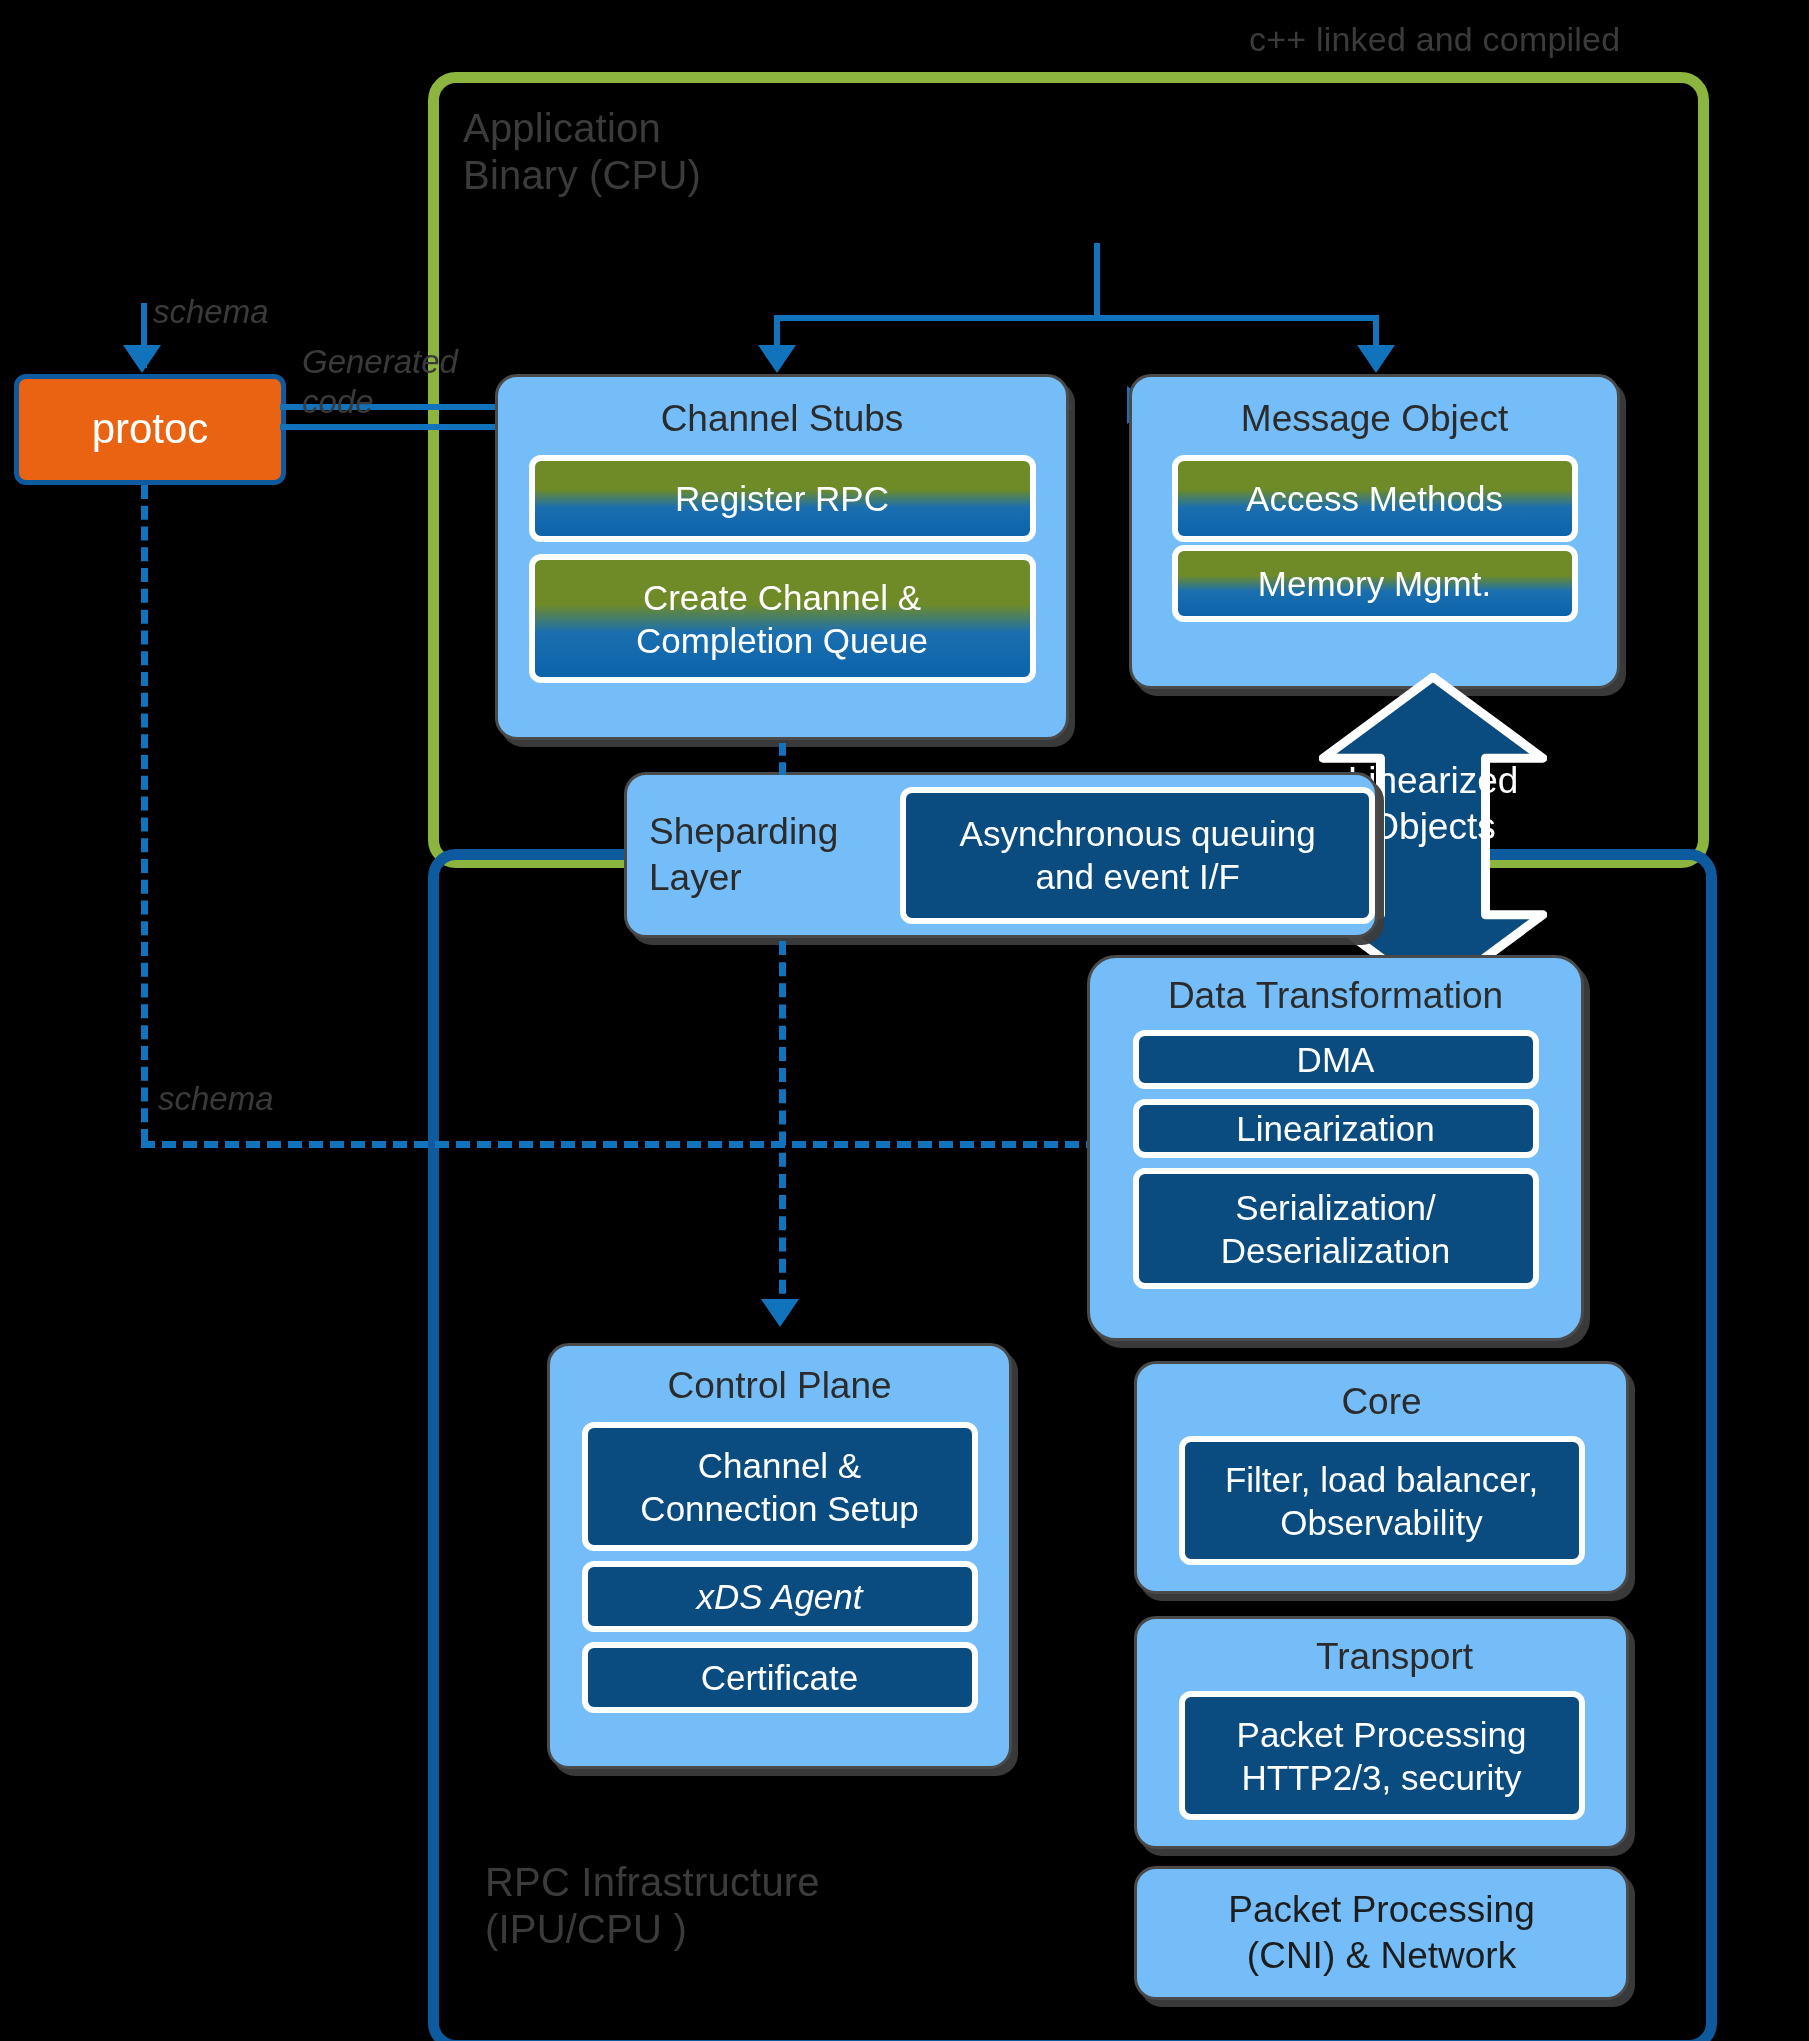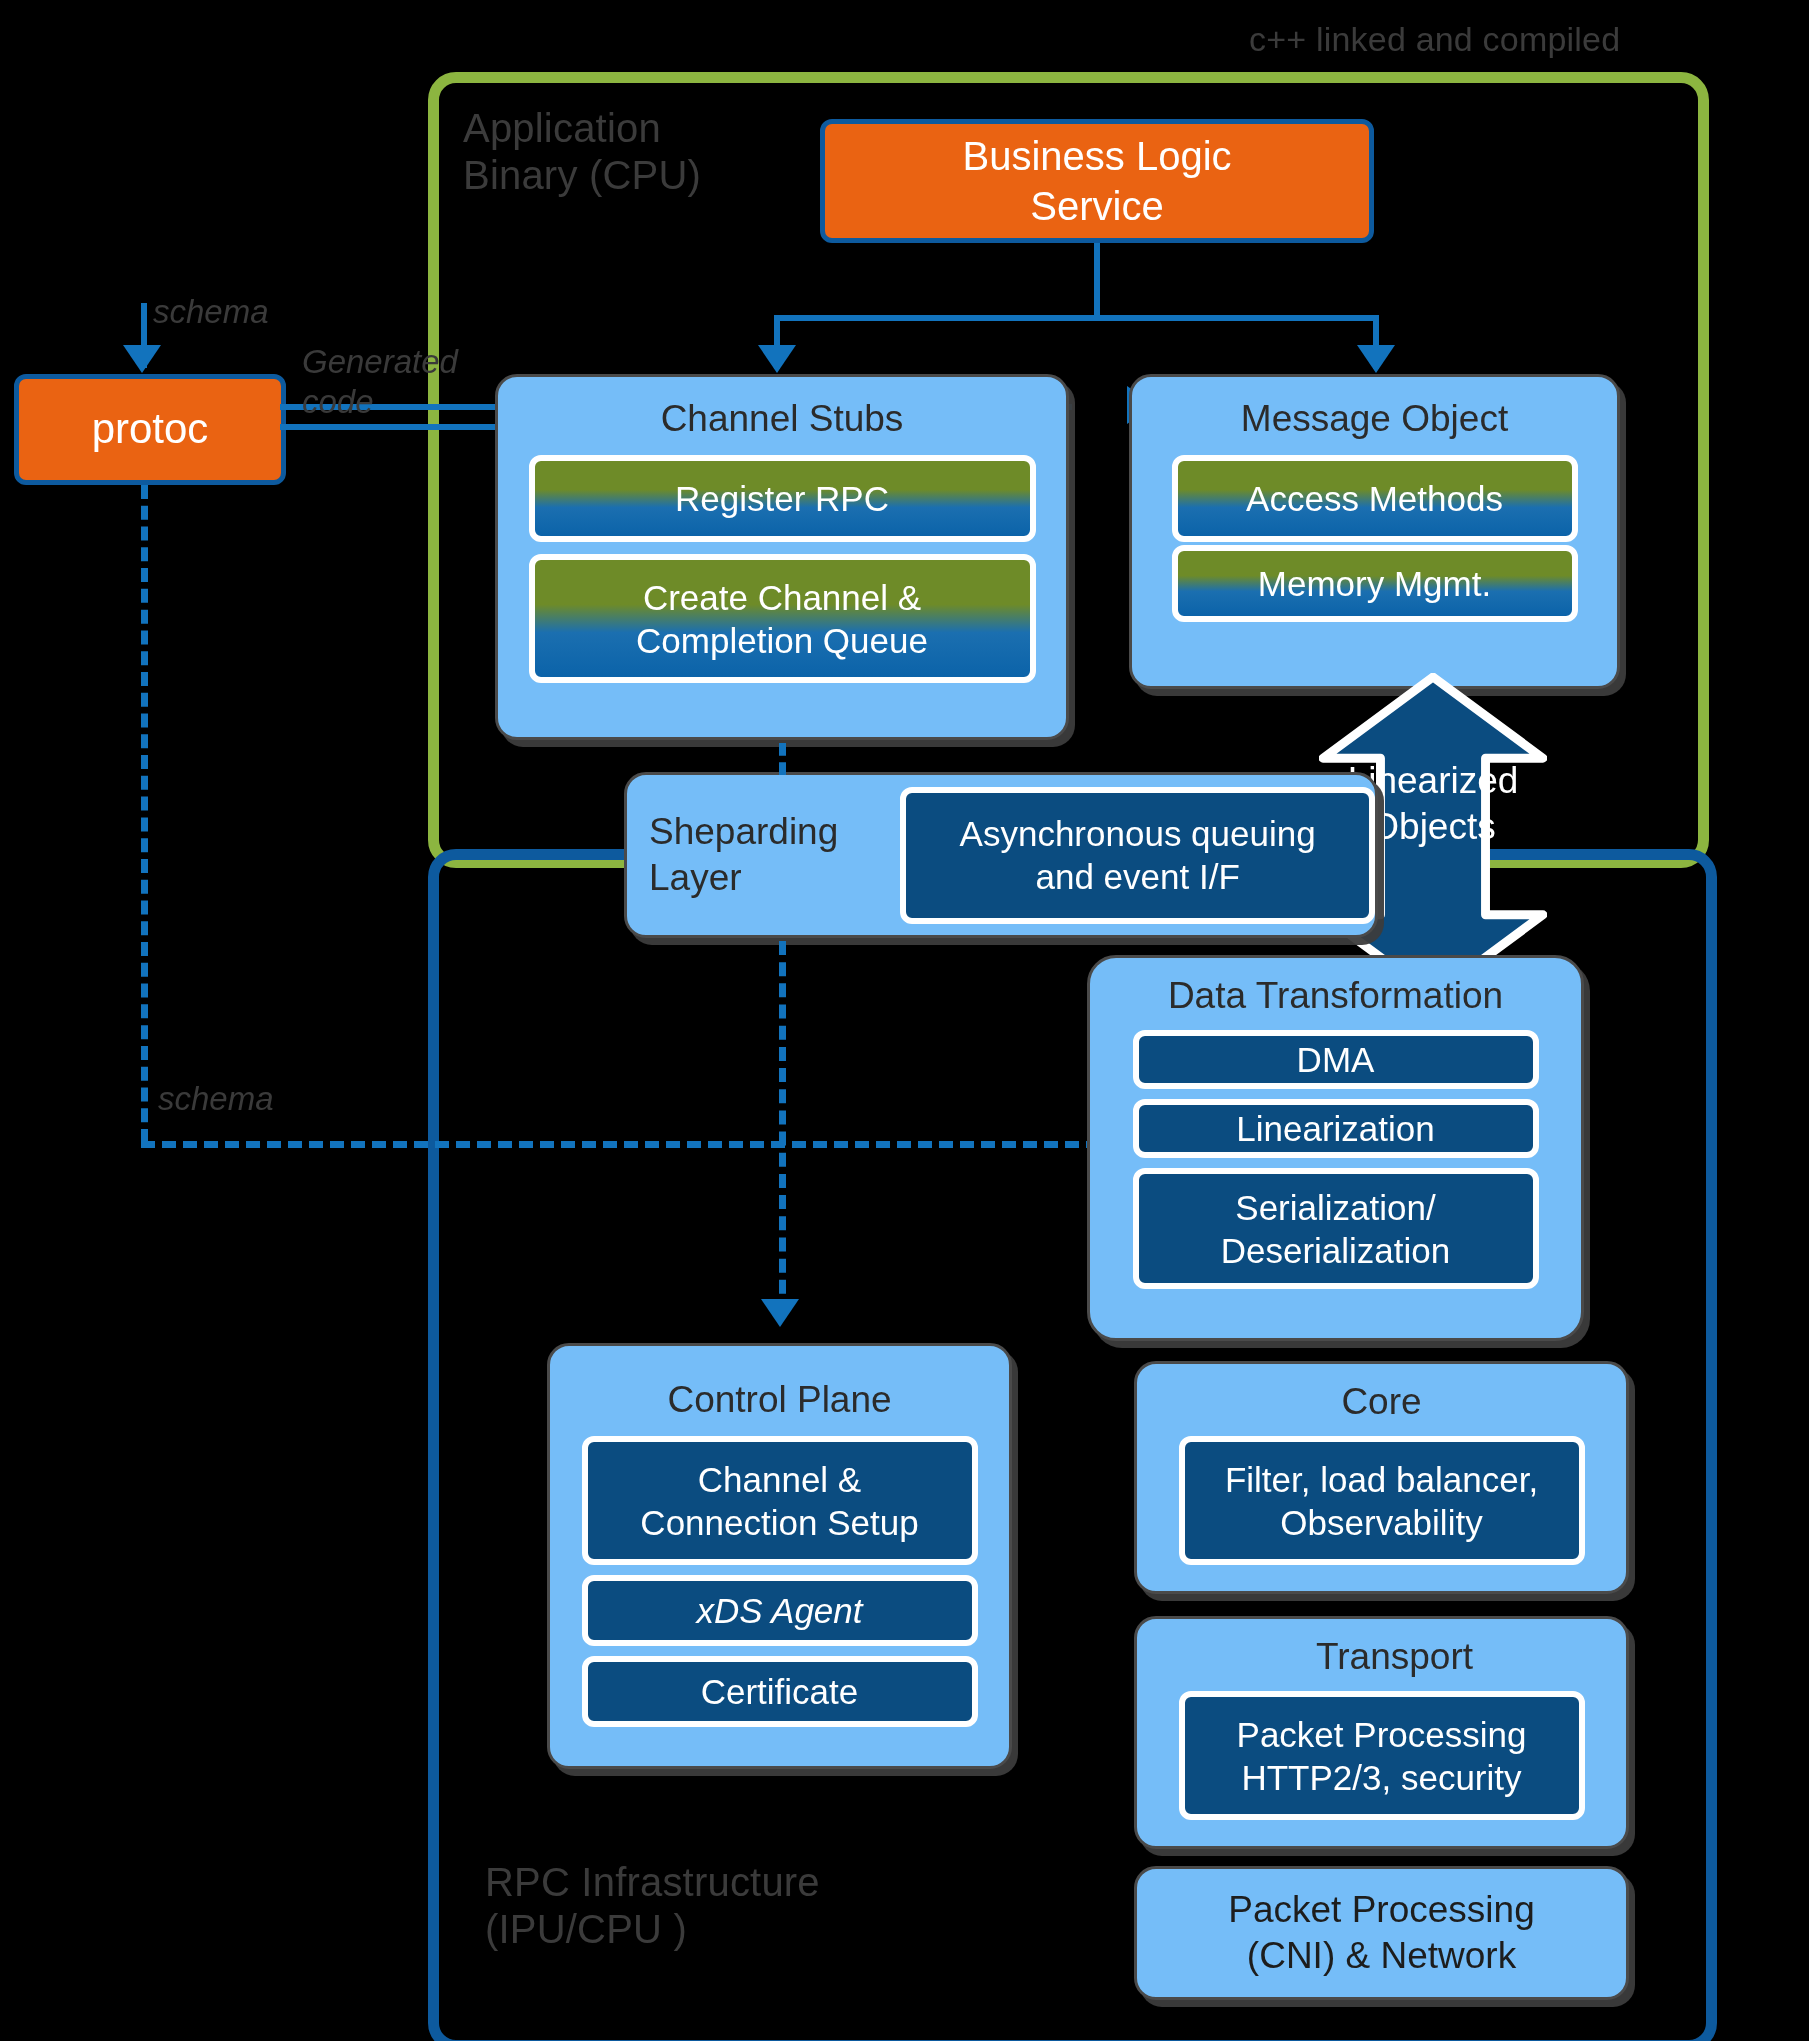--- a/index.html
+++ b/index.html
@@ -188,22 +188,20 @@
   <div class="abs arrow-right" style="left:523px; top:406px;"></div>
   <div class="abs arrow-right" style="left:1127px; top:386px;"></div>
   <div class="abs edge-label" style="left:302px; top:342px;">Generated
 code</div>
 
   <div class="abs line-v-dash" style="left:141px; top:485px; height:658px;"></div>
   <div class="abs line-h-dash" style="left:141px; top:1141px; width:980px;"></div>
   <div class="abs arrow-right" style="left:1099px; top:1126px;"></div>
   <div class="abs edge-label" style="left:158px; top:1079px;">schema</div>
 
-  <div class="abs orange-box" style="left:820px; top:119px; width:554px; height:124px;">Business Logic
-Service</div>
 
   <div class="abs line-v" style="left:1094px; top:243px; height:76px;"></div>
   <div class="abs line-h" style="left:774px; top:315px; width:605px;"></div>
   <div class="abs line-v" style="left:774px; top:315px; height:54px;"></div>
   <div class="abs arrow-down" style="left:758px; top:345px;"></div>
   <div class="abs line-v" style="left:1373px; top:315px; height:54px;"></div>
   <div class="abs arrow-down" style="left:1357px; top:345px;"></div>
 
   <div class="abs panel" style="left:495px; top:374px; width:574px; height:366px;">
     <div class="panel-title" style="margin-top:20px;">Channel Stubs</div>
@@ -239,21 +237,21 @@
 
   <div class="abs panel" style="left:1087px; top:955px; width:497px; height:386px;border-radius:29px;">
     <div class="panel-title" style="margin-top:16px;">Data Transformation</div>
     <div class="chip chip-solid" style="margin:12px auto 0; width:406px; height:59px;">DMA</div>
     <div class="chip chip-solid" style="margin:10px auto 0; width:406px; height:59px;">Linearization</div>
     <div class="chip chip-solid" style="margin:10px auto 0; width:406px; height:121px;">Serialization/
 Deserialization</div>
   </div>
 
   <div class="abs panel" style="left:547px; top:1343px; width:465px; height:426px;">
-    <div class="panel-title" style="margin-top:32px;">Control Plane</div>
+    <div class="panel-title" style="margin-top:18px;">Control Plane</div>
     <div class="chip chip-solid" style="margin:14px auto 0; width:396px; height:129px;">Channel &amp;
 Connection Setup</div>
     <div class="chip chip-solid" style="margin:10px auto 0; width:396px; height:71px;font-style:italic;">xDS Agent</div>
     <div class="chip chip-solid" style="margin:10px auto 0; width:396px; height:71px;">Certificate</div>
   </div>
 
   <div class="abs panel" style="left:1134px; top:1361px; width:495px; height:233px;">
     <div class="panel-title" style="margin-top:16px;">Core</div>
     <div class="chip chip-solid" style="margin:12px auto 0; width:406px; height:129px;">Filter, load balancer,
 Observability</div>

